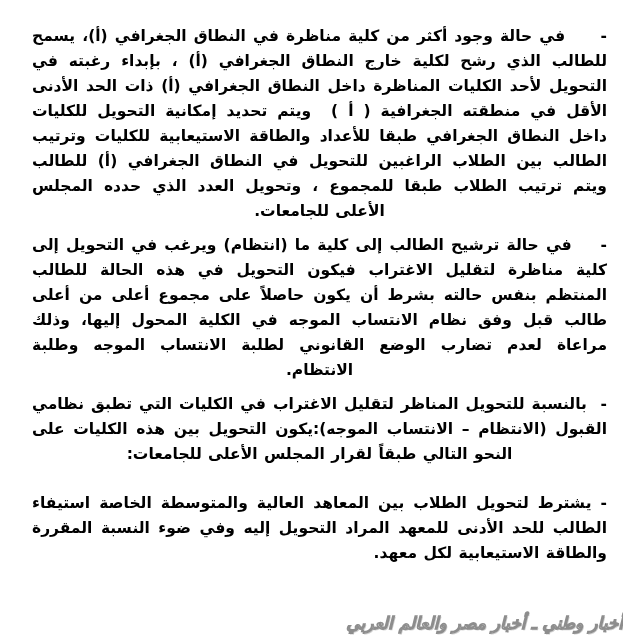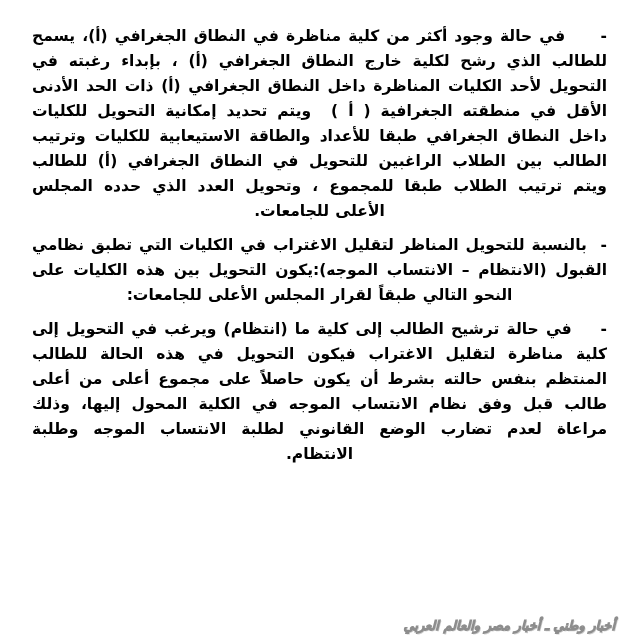--- a/index.html
+++ b/index.html
@@ -34,22 +34,22 @@
   }
   .para.last-right {
     text-align-last: right;
   }
   .para.gap-before {
     margin-top: 24px;
   }
   .watermark {
     position: absolute;
     bottom: 4px;
-    right: 8px;
-    font-size: 13px;
+    right: 0;
+    font-size: 17px;
     font-weight: bold;
     font-style: italic;
     letter-spacing: 0.5px;
     color: #9b9b9b;
     direction: rtl;
     white-space: nowrap;
   }
   @supports (-webkit-text-stroke: 1px gray) {
     .watermark {
       color: #ffffff;
@@ -57,18 +57,19 @@
       text-shadow: 1px 1px 0 #cfcfcf;
     }
   }
 </style>
 </head>
 <body>
 
 <div class="page">
   <div class="content">
     <p class="para">-&nbsp;&nbsp;&nbsp;&nbsp; في حالة وجود أكثر من كلية مناظرة في النطاق الجغرافي (أ)، يسمح للطالب الذي رشح لكلية خارج النطاق الجغرافي (أ) ، بإبداء رغبته في التحويل لأحد الكليات المناظرة داخل النطاق الجغرافي (أ) ذات الحد الأدنى الأقل في منطقته الجغرافية ( أ )&nbsp; ويتم تحديد إمكانية التحويل للكليات داخل النطاق الجغرافي طبقا للأعداد والطاقة الاستيعابية للكليات وترتيب الطالب بين الطلاب الراغبين للتحويل في النطاق الجغرافي (أ) للطالب ويتم ترتيب الطلاب طبقا للمجموع ، وتحويل العدد الذي حدده المجلس الأعلى للجامعات.</p>
+    <p class="para">-&nbsp;&nbsp;&nbsp; في حالة ترشيح الطالب إلى كلية ما (انتظام) ويرغب في التحويل إلى كلية مناظرة لتقليل الاغتراب فيكون التحويل في هذه الحالة للطالب المنتظم بنفس حالته بشرط أن يكون حاصلاً على مجموع أعلى من أعلى طالب قبل وفق نظام الانتساب الموجه في الكلية المحول إليها، وذلك مراعاة لعدم تضارب الوضع القانوني لطلبة الانتساب الموجه وطلبة الانتظام.</p>
     <p class="para">-&nbsp; بالنسبة للتحويل المناظر لتقليل الاغتراب في الكليات التي تطبق نظامي القبول (الانتظام – الانتساب الموجه):يكون التحويل بين هذه الكليات على النحو التالي طبقاً لقرار المجلس الأعلى للجامعات:</p>
-    <p class="para">-&nbsp;&nbsp;&nbsp; في حالة ترشيح الطالب إلى كلية ما (انتظام) ويرغب في التحويل إلى كلية مناظرة لتقليل الاغتراب فيكون التحويل في هذه الحالة للطالب المنتظم بنفس حالته بشرط أن يكون حاصلاً على مجموع أعلى من أعلى طالب قبل وفق نظام الانتساب الموجه في الكلية المحول إليها، وذلك مراعاة لعدم تضارب الوضع القانوني لطلبة الانتساب الموجه وطلبة الانتظام.</p>
+    <p class="para last-right gap-before">- يشترط لتحويل الطلاب بين المعاهد العالية والمتوسطة الخاصة استيفاء الطالب للحد الأدنى للمعهد المراد التحويل إليه وفي ضوء النسبة المقررة والطاقة الاستيعابية لكل معهد.</p>
   </div>
 
   <div class="watermark">أخبار وطني ـ أخبار مصر والعالم العربي</div>
 </div>
 
 </body></html>

